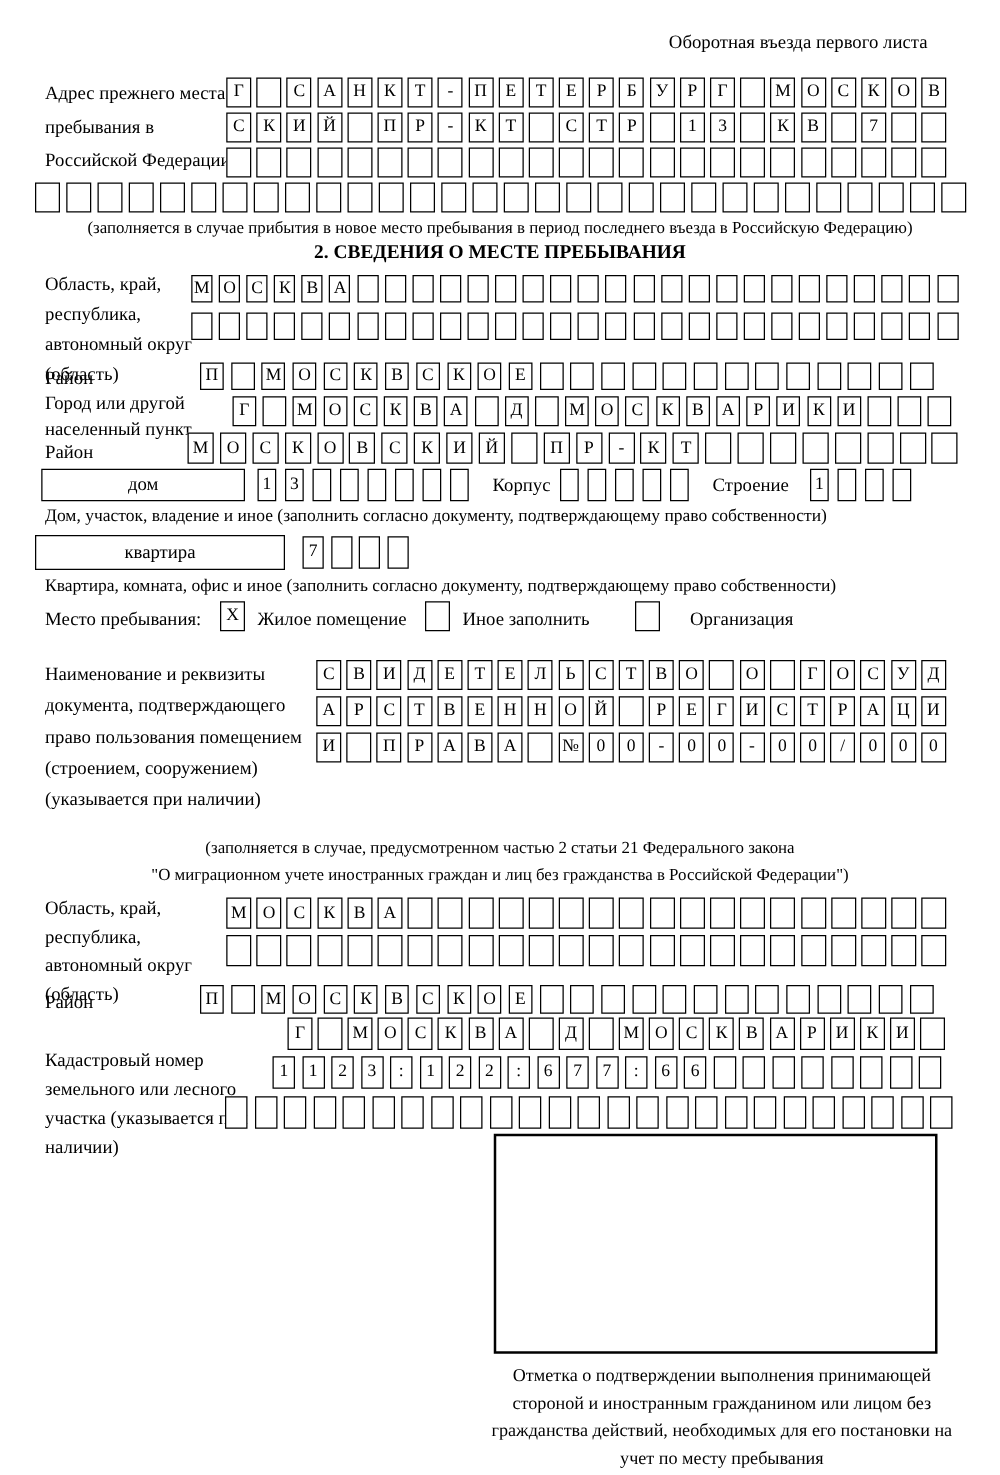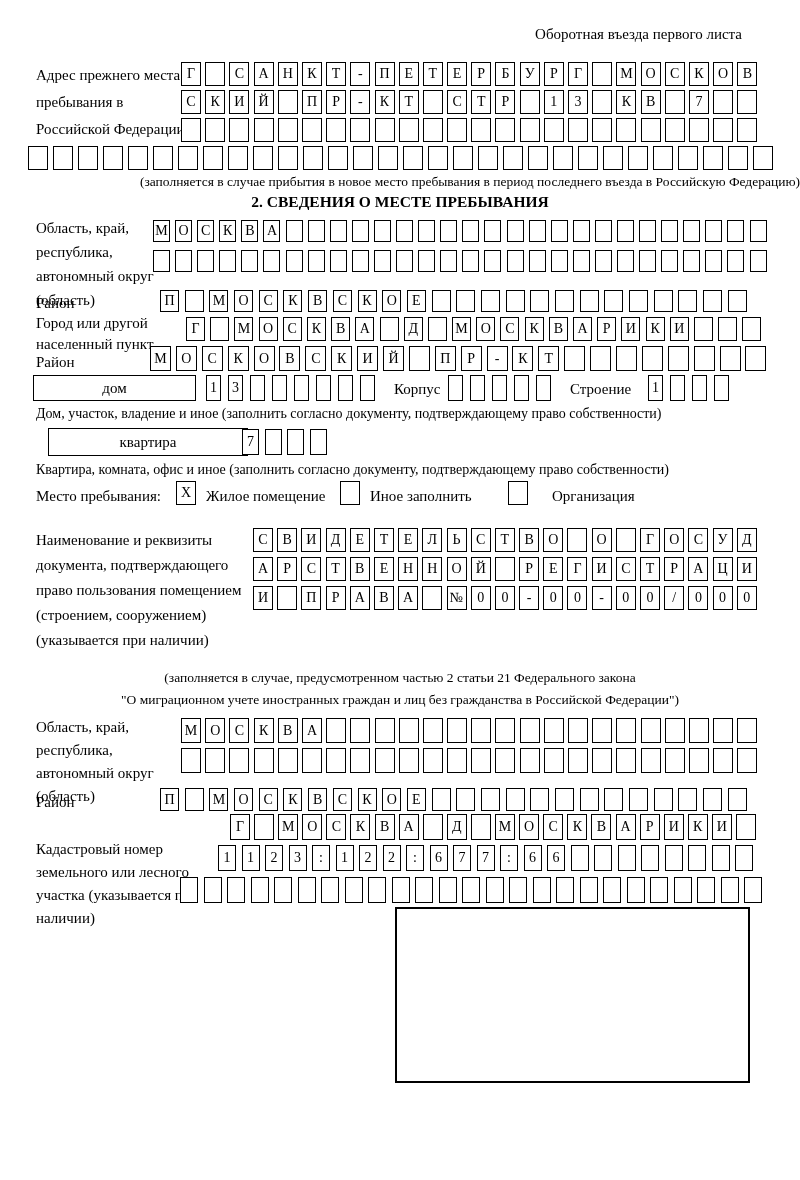--- a/index.html
+++ b/index.html
@@ -136,21 +136,21 @@
       <div class="cell" style="width: 20px; height: 24px; margin-right: 5px;"></div>
       <div class="cell" style="width: 20px; height: 24px; margin-right: 5px;"></div>
       <div class="cell" style="width: 20px; height: 24px; margin-right: 5px;"></div>
       <div class="cell" style="width: 20px; height: 24px; margin-right: 5px;"></div>
       <div class="cell" style="width: 20px; height: 24px; margin-right: 5px;"></div>
       <div class="cell" style="width: 20px; height: 24px; margin-right: 5px;"></div>
       <div class="cell" style="width: 20px; height: 24px; margin-right: 5px;"></div>
       <div class="cell" style="width: 20px; height: 24px; margin-right: 5px;"></div>
       <div class="cell" style="width: 20px; height: 24px; margin-right: 5px;"></div>
     </div>
-  <div class="abs note" style="top:174px;text-align:right;">(заполняется в случае прибытия в новое место пребывания в период последнего въезда в Российскую Федерацию)</div>
+  <div class="abs note" style="top:174px;">(заполняется в случае прибытия в новое место пребывания в период последнего въезда в Российскую Федерацию)</div>
 
   <div class="abs heading" style="top:193px;">2. СВЕДЕНИЯ О МЕСТЕ ПРЕБЫВАНИЯ</div>
 
   <div class="abs lbl" style="left:36px;top:216px;width:122px;">Область, край, республика, автономный округ (область)</div>
   <div class="cellrow" style="left:153px;top:220px;">
       <div class="cell" style="width: 17px; height: 22px; margin-right: 5.1px;">М</div>
       <div class="cell" style="width: 17px; height: 22px; margin-right: 5.1px;">О</div>
       <div class="cell" style="width: 17px; height: 22px; margin-right: 5.1px;">С</div>
       <div class="cell" style="width: 17px; height: 22px; margin-right: 5.1px;">К</div>
       <div class="cell" style="width: 17px; height: 22px; margin-right: 5.1px;">В</div>
@@ -314,21 +314,21 @@
     </div>
   <div class="abs lbl" style="left:570px;top:377px;">Строение</div>
   <div class="cellrow" style="left:648px;top:375px;">
       <div class="cell" style="width: 15px; height: 26px; margin-right: 7px;">1</div>
       <div class="cell" style="width: 15px; height: 26px; margin-right: 7px;"></div>
       <div class="cell" style="width: 15px; height: 26px; margin-right: 7px;"></div>
       <div class="cell" style="width: 15px; height: 26px; margin-right: 7px;"></div>
     </div>
   <div class="abs caption" style="left:36px;top:406px;">Дом, участок, владение и иное (заполнить согласно документу, подтверждающему право собственности)</div>
 
-  <div class="abs longbox" style="left:48px;top:428px;width:200px;height:28px;text-align:right;">квартира</div>
+  <div class="abs longbox" style="left:28px;top:428px;width:200px;height:28px;text-align:right;">квартира</div>
   <div class="cellrow" style="left:242px;top:429px;">
       <div class="cell" style="width: 17px; height: 26px; margin-right: 5.5px;">7</div>
       <div class="cell" style="width: 17px; height: 26px; margin-right: 5.5px;"></div>
       <div class="cell" style="width: 17px; height: 26px; margin-right: 5.5px;"></div>
       <div class="cell" style="width: 17px; height: 26px; margin-right: 5.5px;"></div>
     </div>
   <div class="abs caption" style="left:36px;top:462px;">Квартира, комната, офис и иное (заполнить согласно документу, подтверждающему право собственности)</div>
 
   <div class="abs lbl" style="left:36px;top:484px;">Место пребывания:</div>
   <div class="abs cell" style="left:176px;top:481px;width:20px;height:24px;">X</div>
@@ -567,14 +567,15 @@
       <div class="cell" style="width: 18px; height: 26px; margin-right: 5.5px;"></div>
       <div class="cell" style="width: 18px; height: 26px; margin-right: 5.5px;"></div>
       <div class="cell" style="width: 18px; height: 26px; margin-right: 5.5px;"></div>
       <div class="cell" style="width: 18px; height: 26px; margin-right: 5.5px;"></div>
       <div class="cell" style="width: 18px; height: 26px; margin-right: 5.5px;"></div>
       <div class="cell" style="width: 18px; height: 26px; margin-right: 5.5px;"></div>
       <div class="cell" style="width: 18px; height: 26px; margin-right: 5.5px;"></div>
     </div>
 
   <div class="abs bigbox" style="left:395px;top:907px;width:355px;height:176px;"></div>
+  <div class="abs" style="left:385px;top:1090px;width:385px;text-align:center;font-size:14.5px;line-height:22px;">Отметка о подтверждении выполнения принимающей стороной и иностранным гражданином или лицом без гражданства действий, необходимых для его постановки на учет по месту пребывания</div>
 
 </div>
 
 </body></html>

